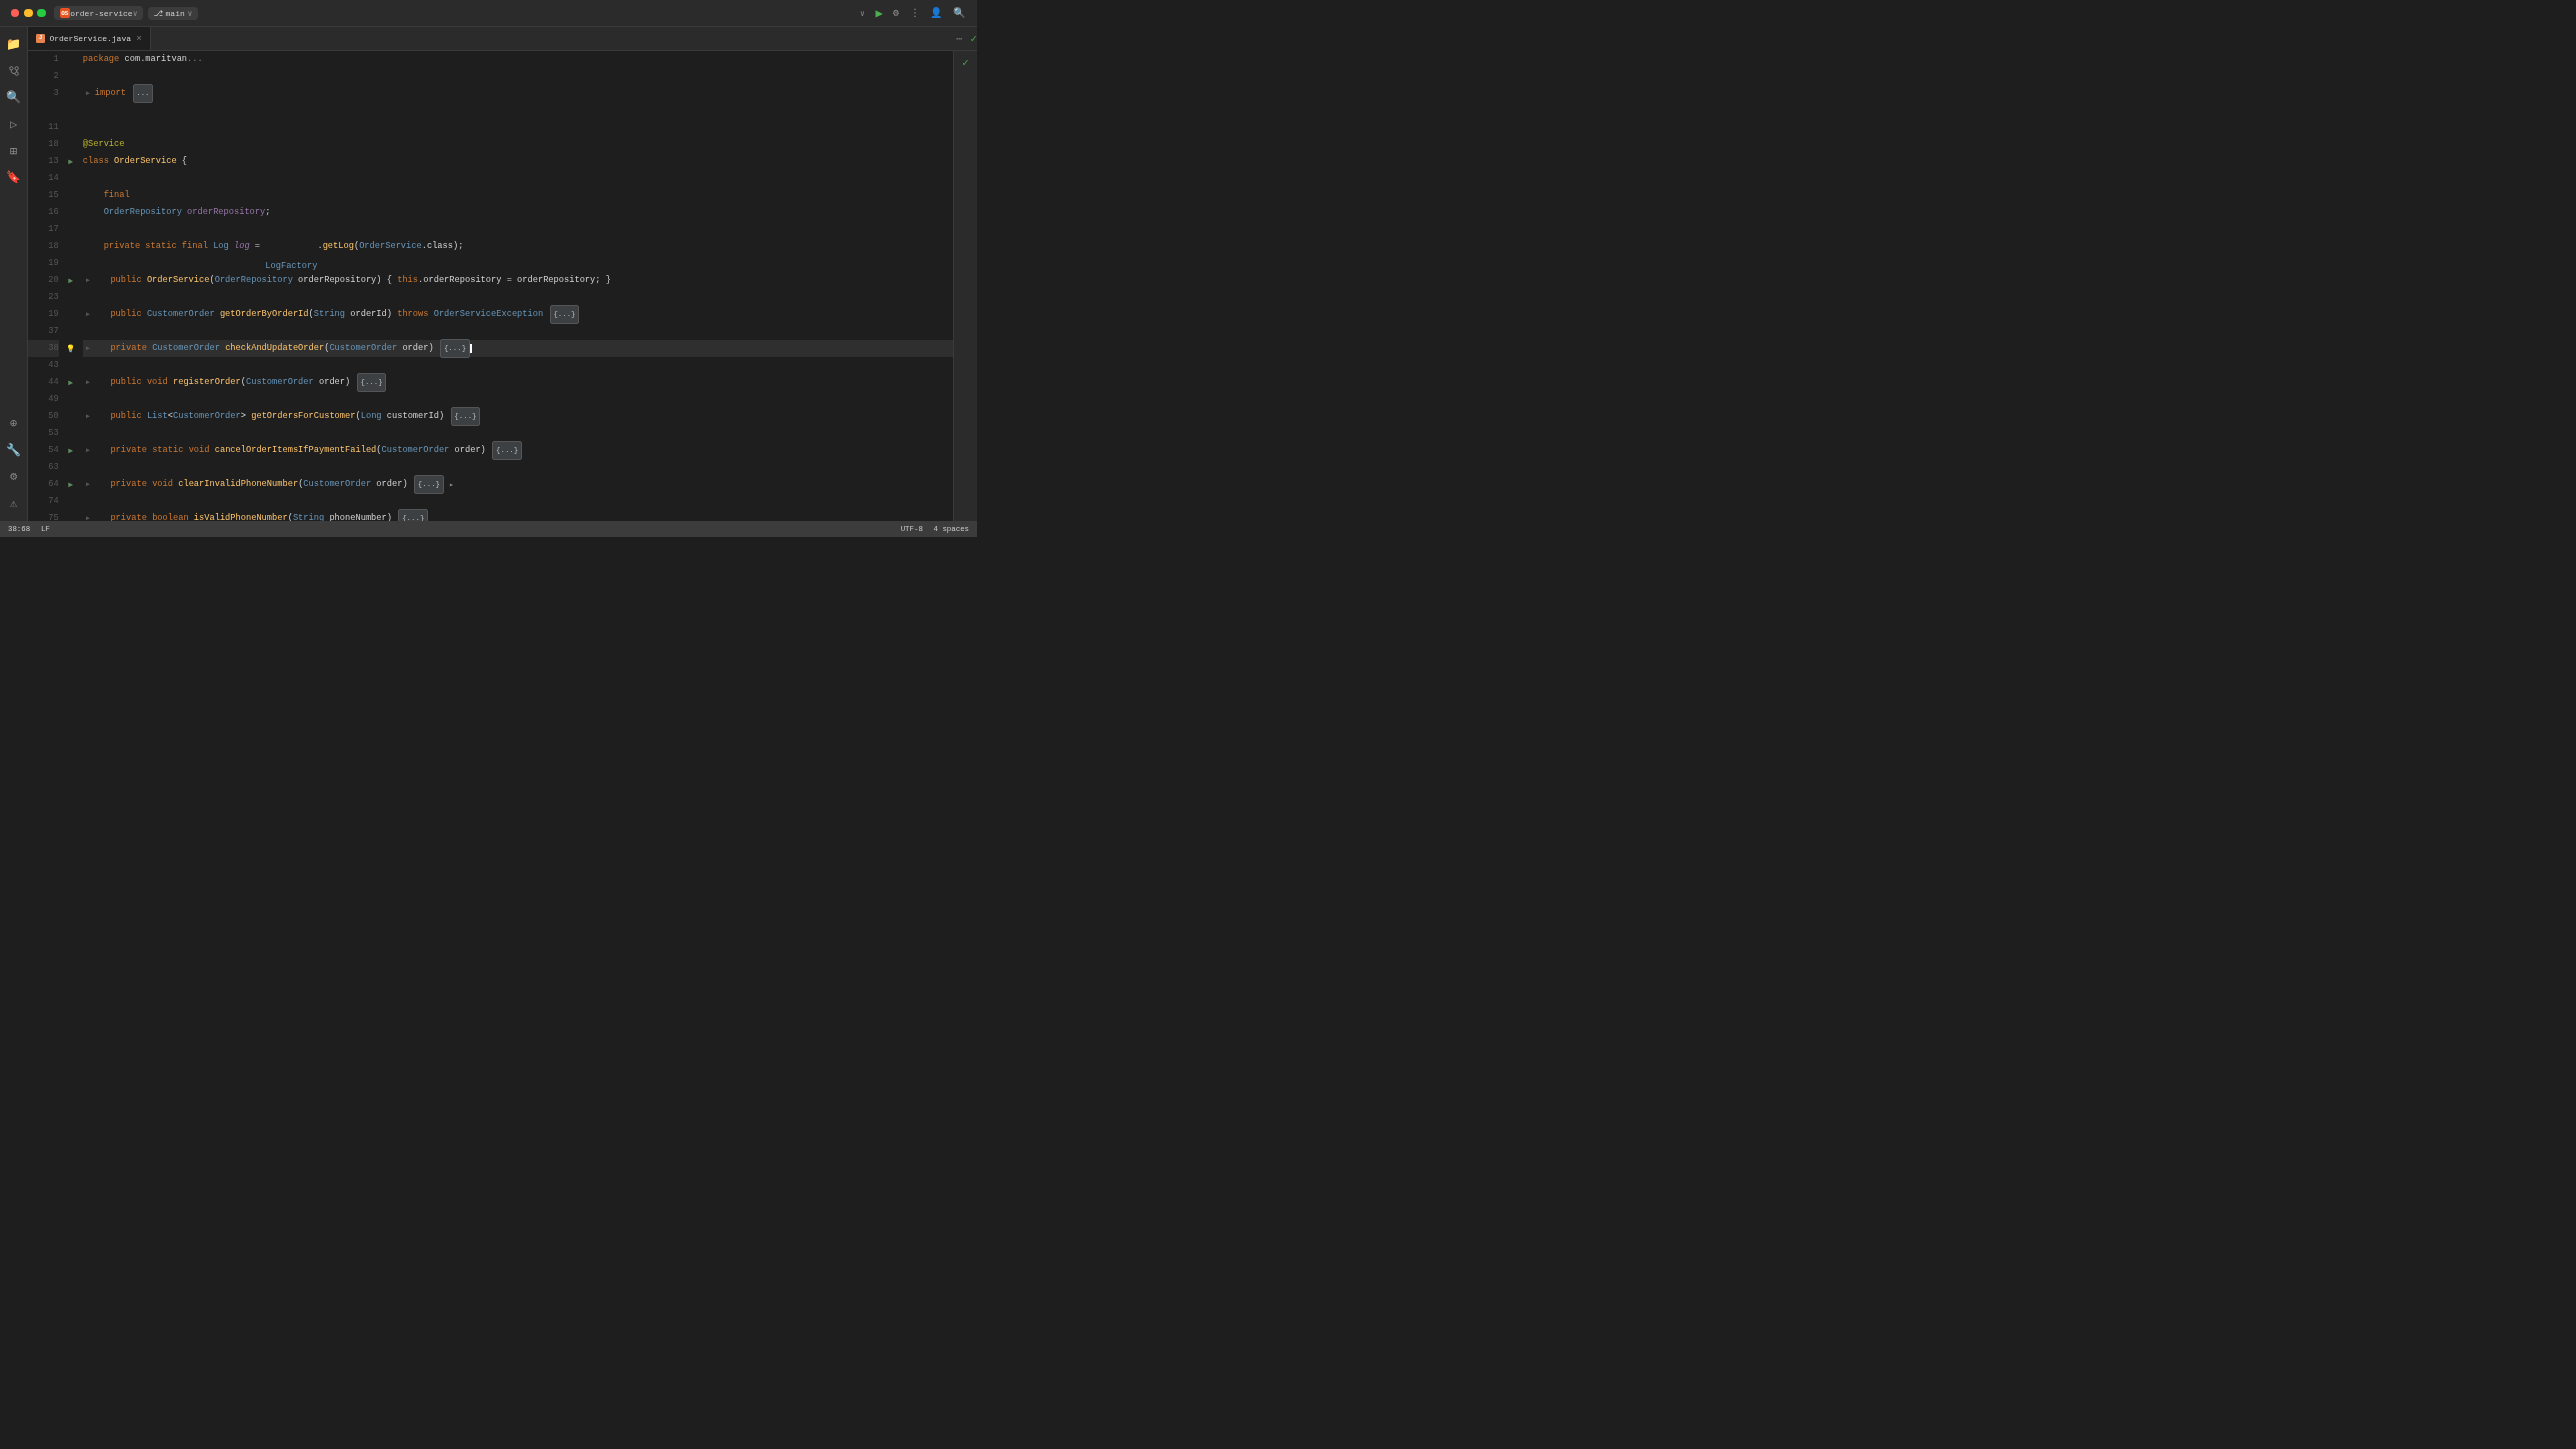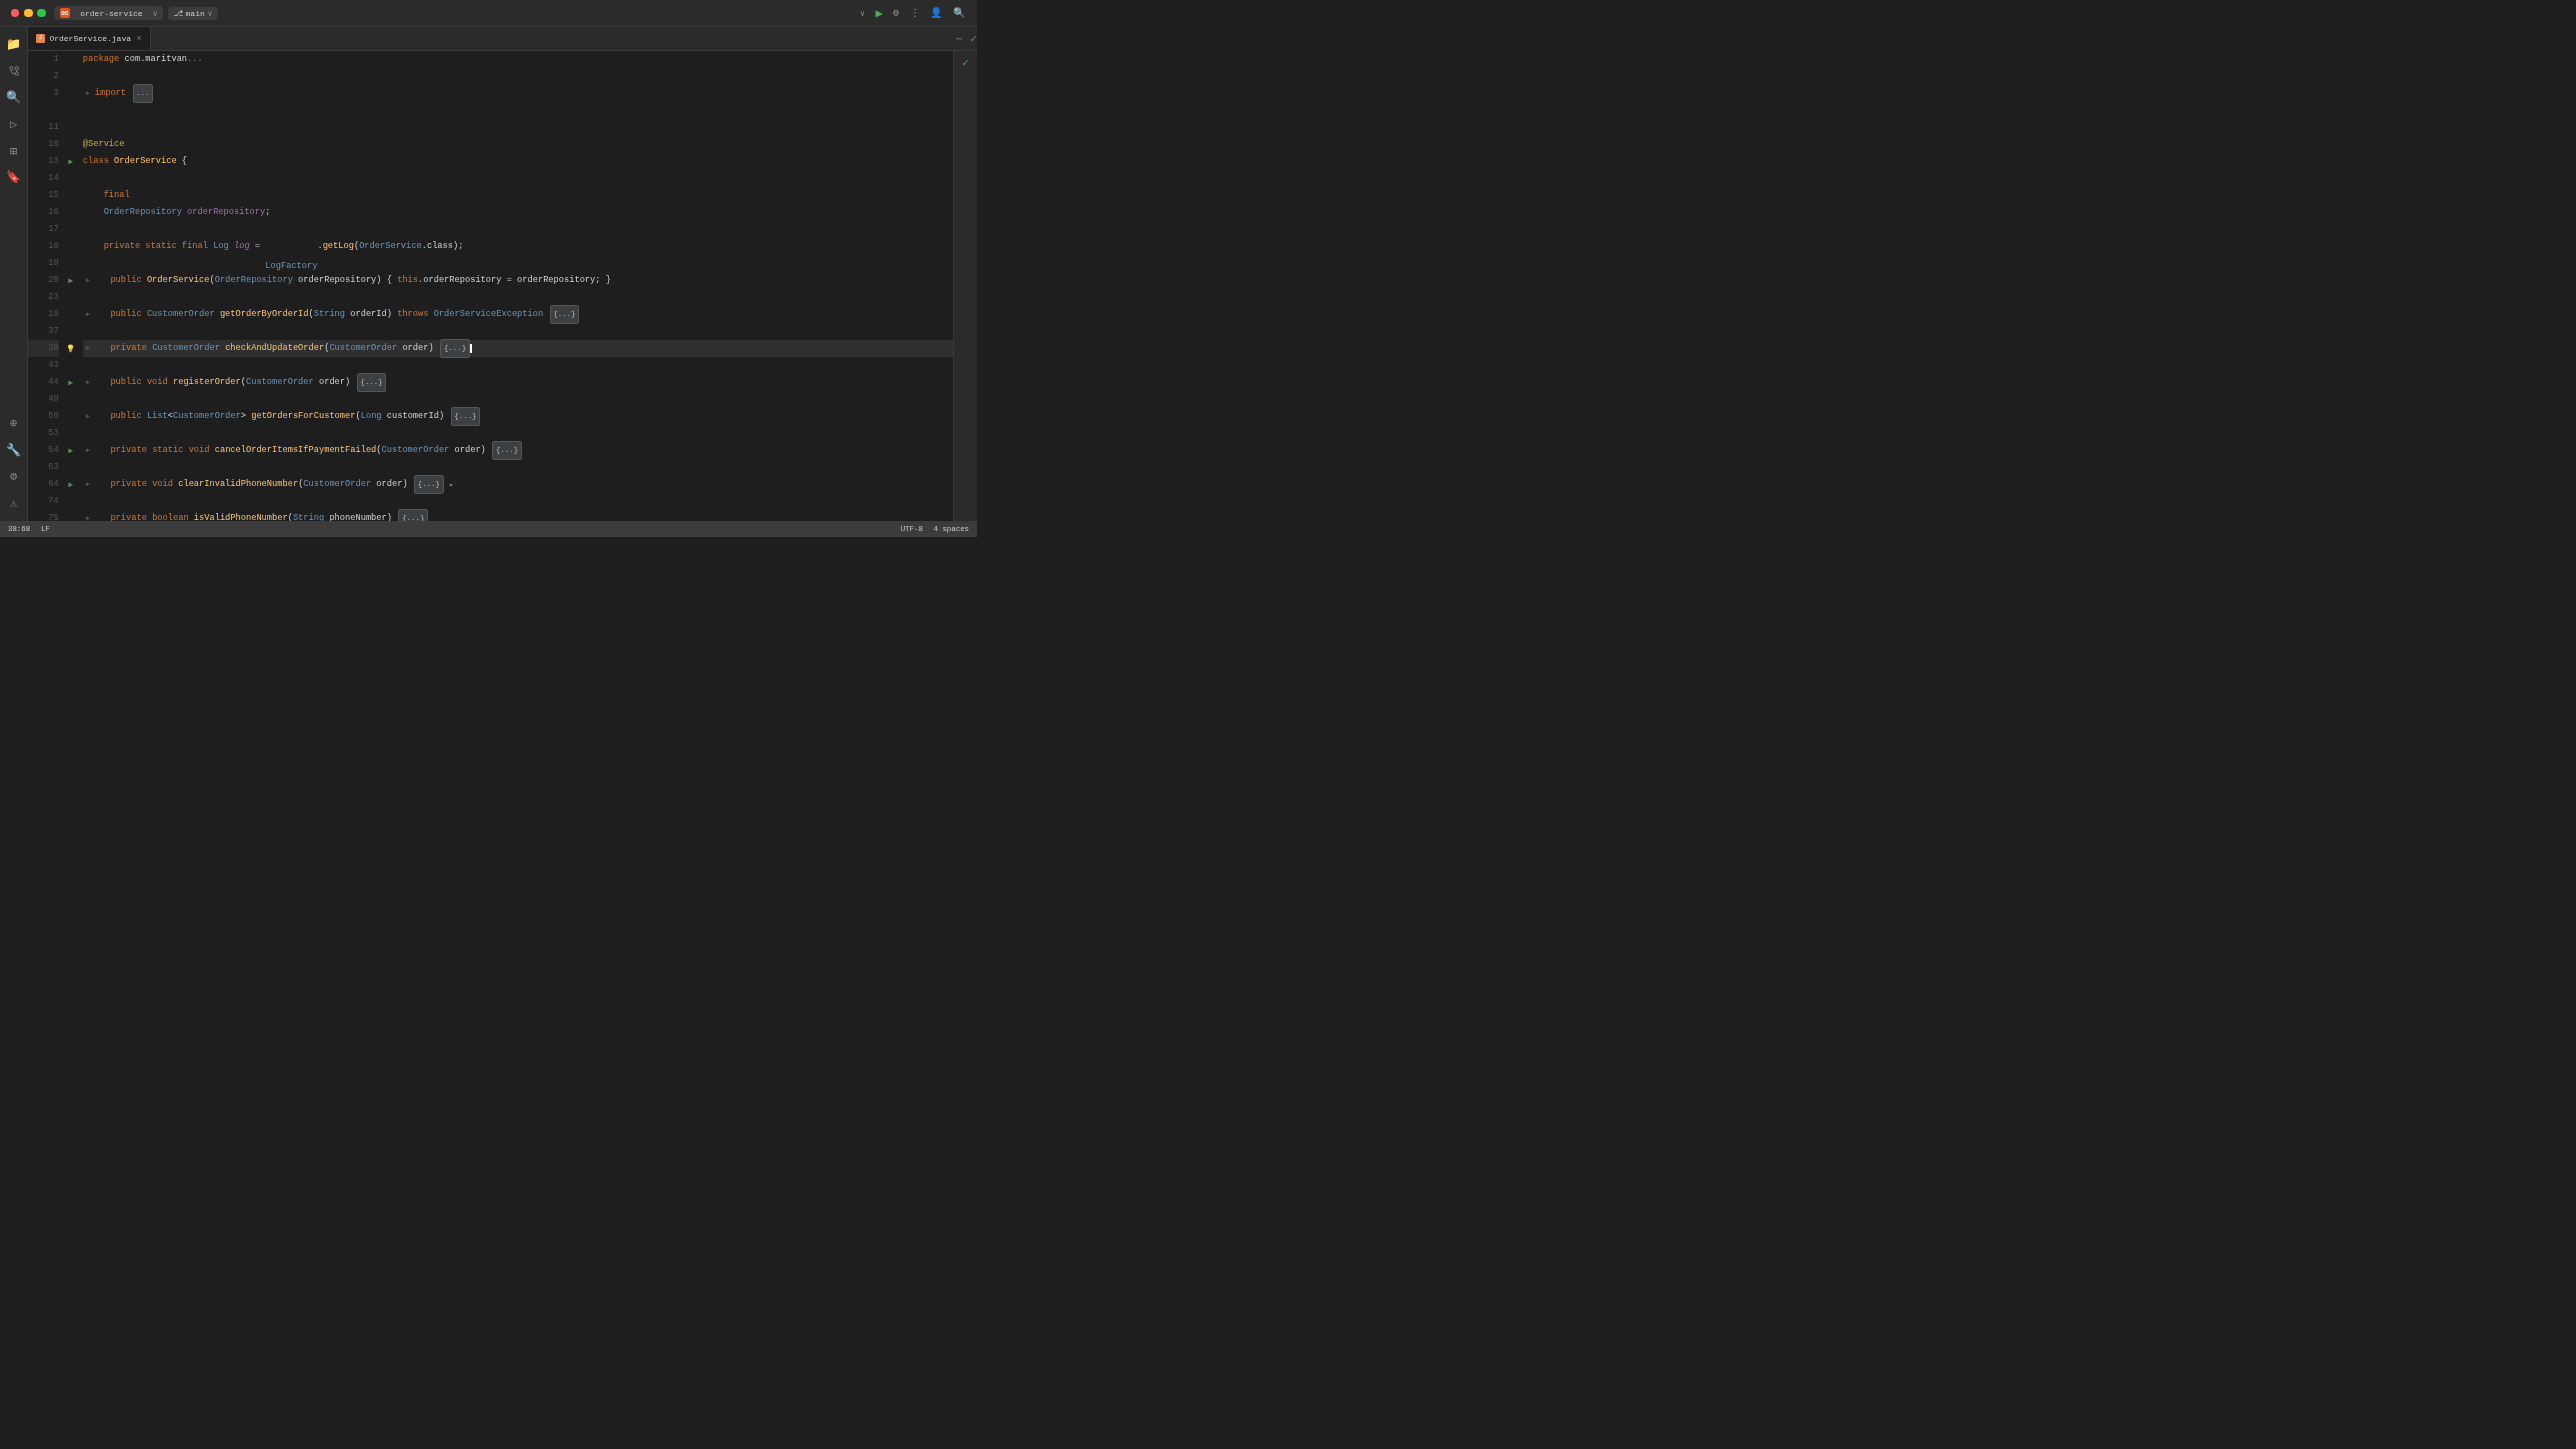--- a/index.html
+++ b/index.html
@@ -47,21 +47,21 @@
     .title-bar-center {
       display: flex;
       align-items: center;
       gap: 5.4px;
       flex: 1;
     }
 
     .repo-badge {
       display: flex;
       align-items: center;
-      gap: 10px;
+      gap: 0;
       background: #3c3c3c;
       border-radius: 4px;
       padding: 2px 5.4px;
       font-size: 8px;
       color: #ccc;
     }
 
     .repo-badge .os-icon {
       width: 10.7px;
       height: 10.7px;

